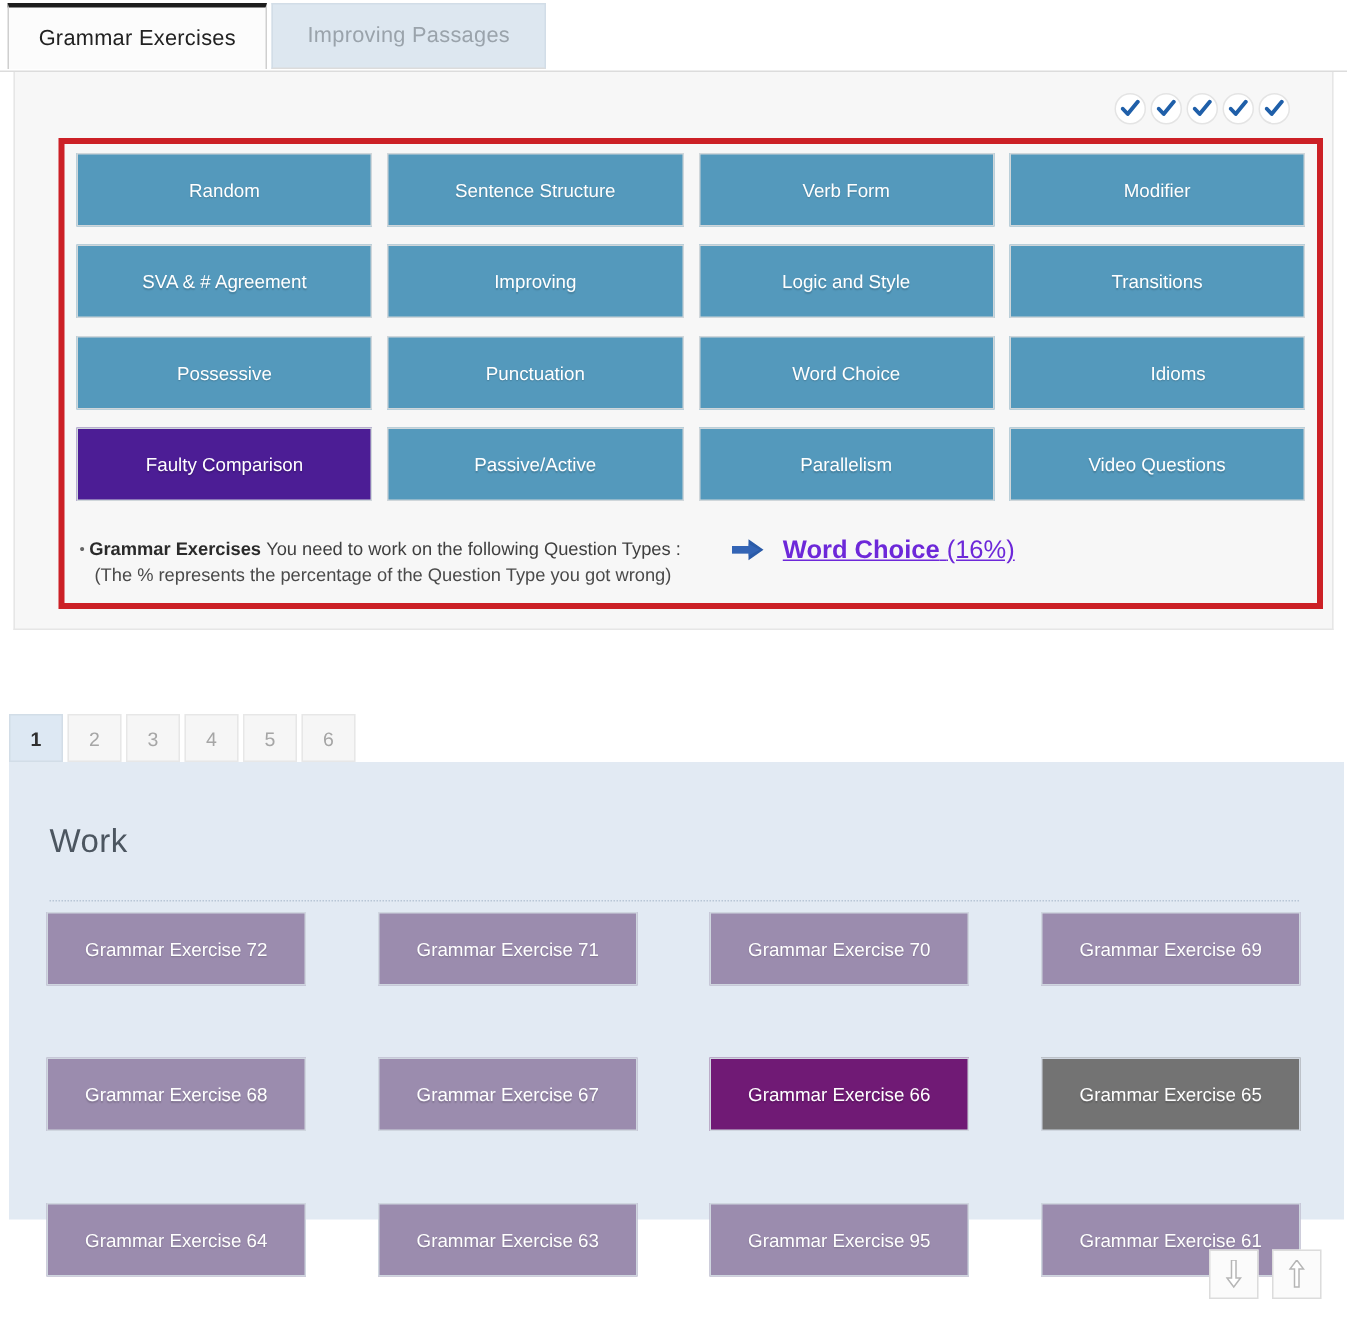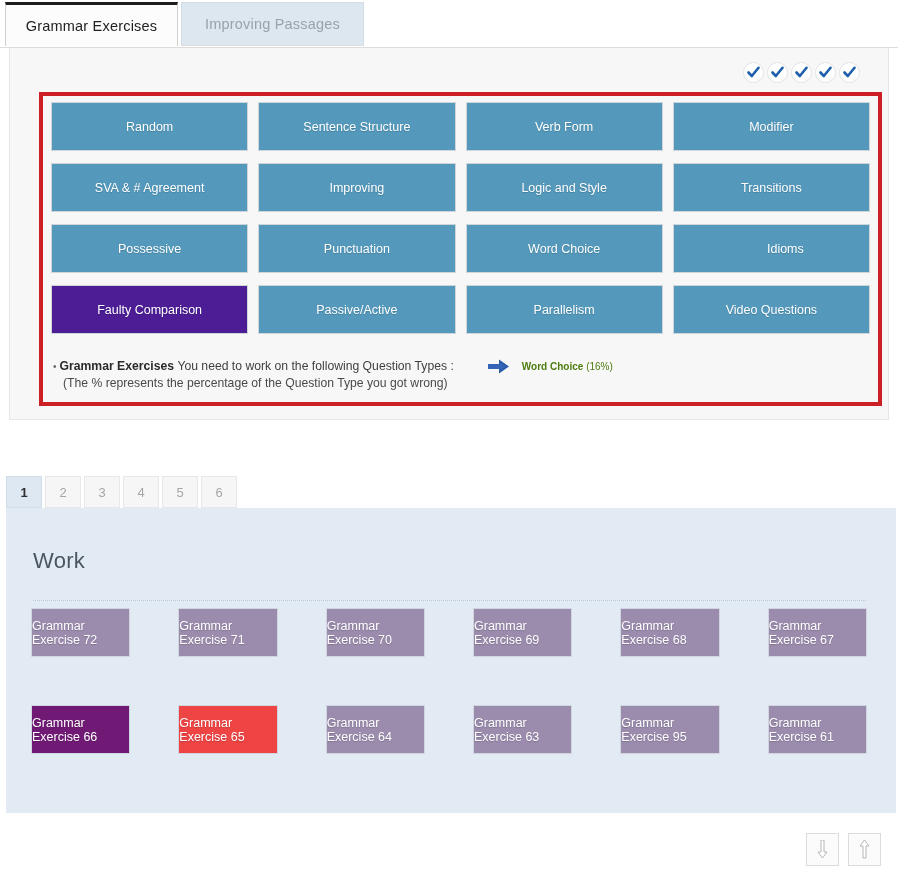--- a/index.html
+++ b/index.html
@@ -124,23 +124,24 @@
     font-size: 12.2px;
     color: #3f3f3f;
     line-height: 17px;
   }
   .hint .bullet { color: #666; margin-right: 3px; font-size: 10px; vertical-align: 2px; }
   .hint b { color: #2a2a2a; }
   .hint .row1 { display: flex; align-items: center; }
   .hint .row2 { padding-left: 10px; color: #4a4a4a; }
   .arrow-icon { margin: 0 12px 0 34px; display: inline-flex; }
   .word-choice {
-    color: #4d7c0f;
+    color: #6d28d9;
     font-weight: bold;
-    font-size: 10px;
+    font-size: 17px;
+    text-decoration: underline;
   }
   .word-choice span { font-weight: normal; }
 
   
   .pager {
     position: absolute;
     left: 6px; top: 476px;
     display: flex;
     gap: 3px;
   }
@@ -184,21 +185,21 @@
     position: absolute;
     left: 27px; top: 92px;
     width: 833px;
     border-top: 1px dotted #b8c6d6;
   }
   .work-grid {
     position: absolute;
     left: 25px; top: 100px;
     width: 836px;
     display: grid;
-    grid-template-columns: repeat(6, 1fr);
+    grid-template-columns: repeat(4, 1fr);
     column-gap: 10px;
     row-gap: 12px;
     gap: 48px;
   }
   .ex-btn {
     height: 49px;
     background: #9b8cae;
     border: 1px solid #cfd6df;
     display: flex;
     align-items: center;
@@ -369,21 +370,21 @@
         </div>
         <div class="ex-btn" style="background: rgb(155, 140, 174);">
           <span>Grammar Exercise 68</span>
         </div>
         <div class="ex-btn" style="background: rgb(155, 140, 174);">
           <span>Grammar Exercise 67</span>
         </div>
         <div class="ex-btn" style="background: #701a75;">
           <span>Grammar Exercise 66</span>
         </div>
-        <div class="ex-btn" style="background: #ef4444;">
+        <div class="ex-btn" style="background: #737373;">
           <span>Grammar Exercise 65</span>
         </div>
         <div class="ex-btn" style="background: rgb(155, 140, 174);">
           <span>Grammar Exercise 64</span>
         </div>
         <div class="ex-btn" style="background: rgb(155, 140, 174);">
           <span>Grammar Exercise 63</span>
         </div>
         <div class="ex-btn" style="background: rgb(155, 140, 174);">
           <span>Grammar Exercise 95</span>

